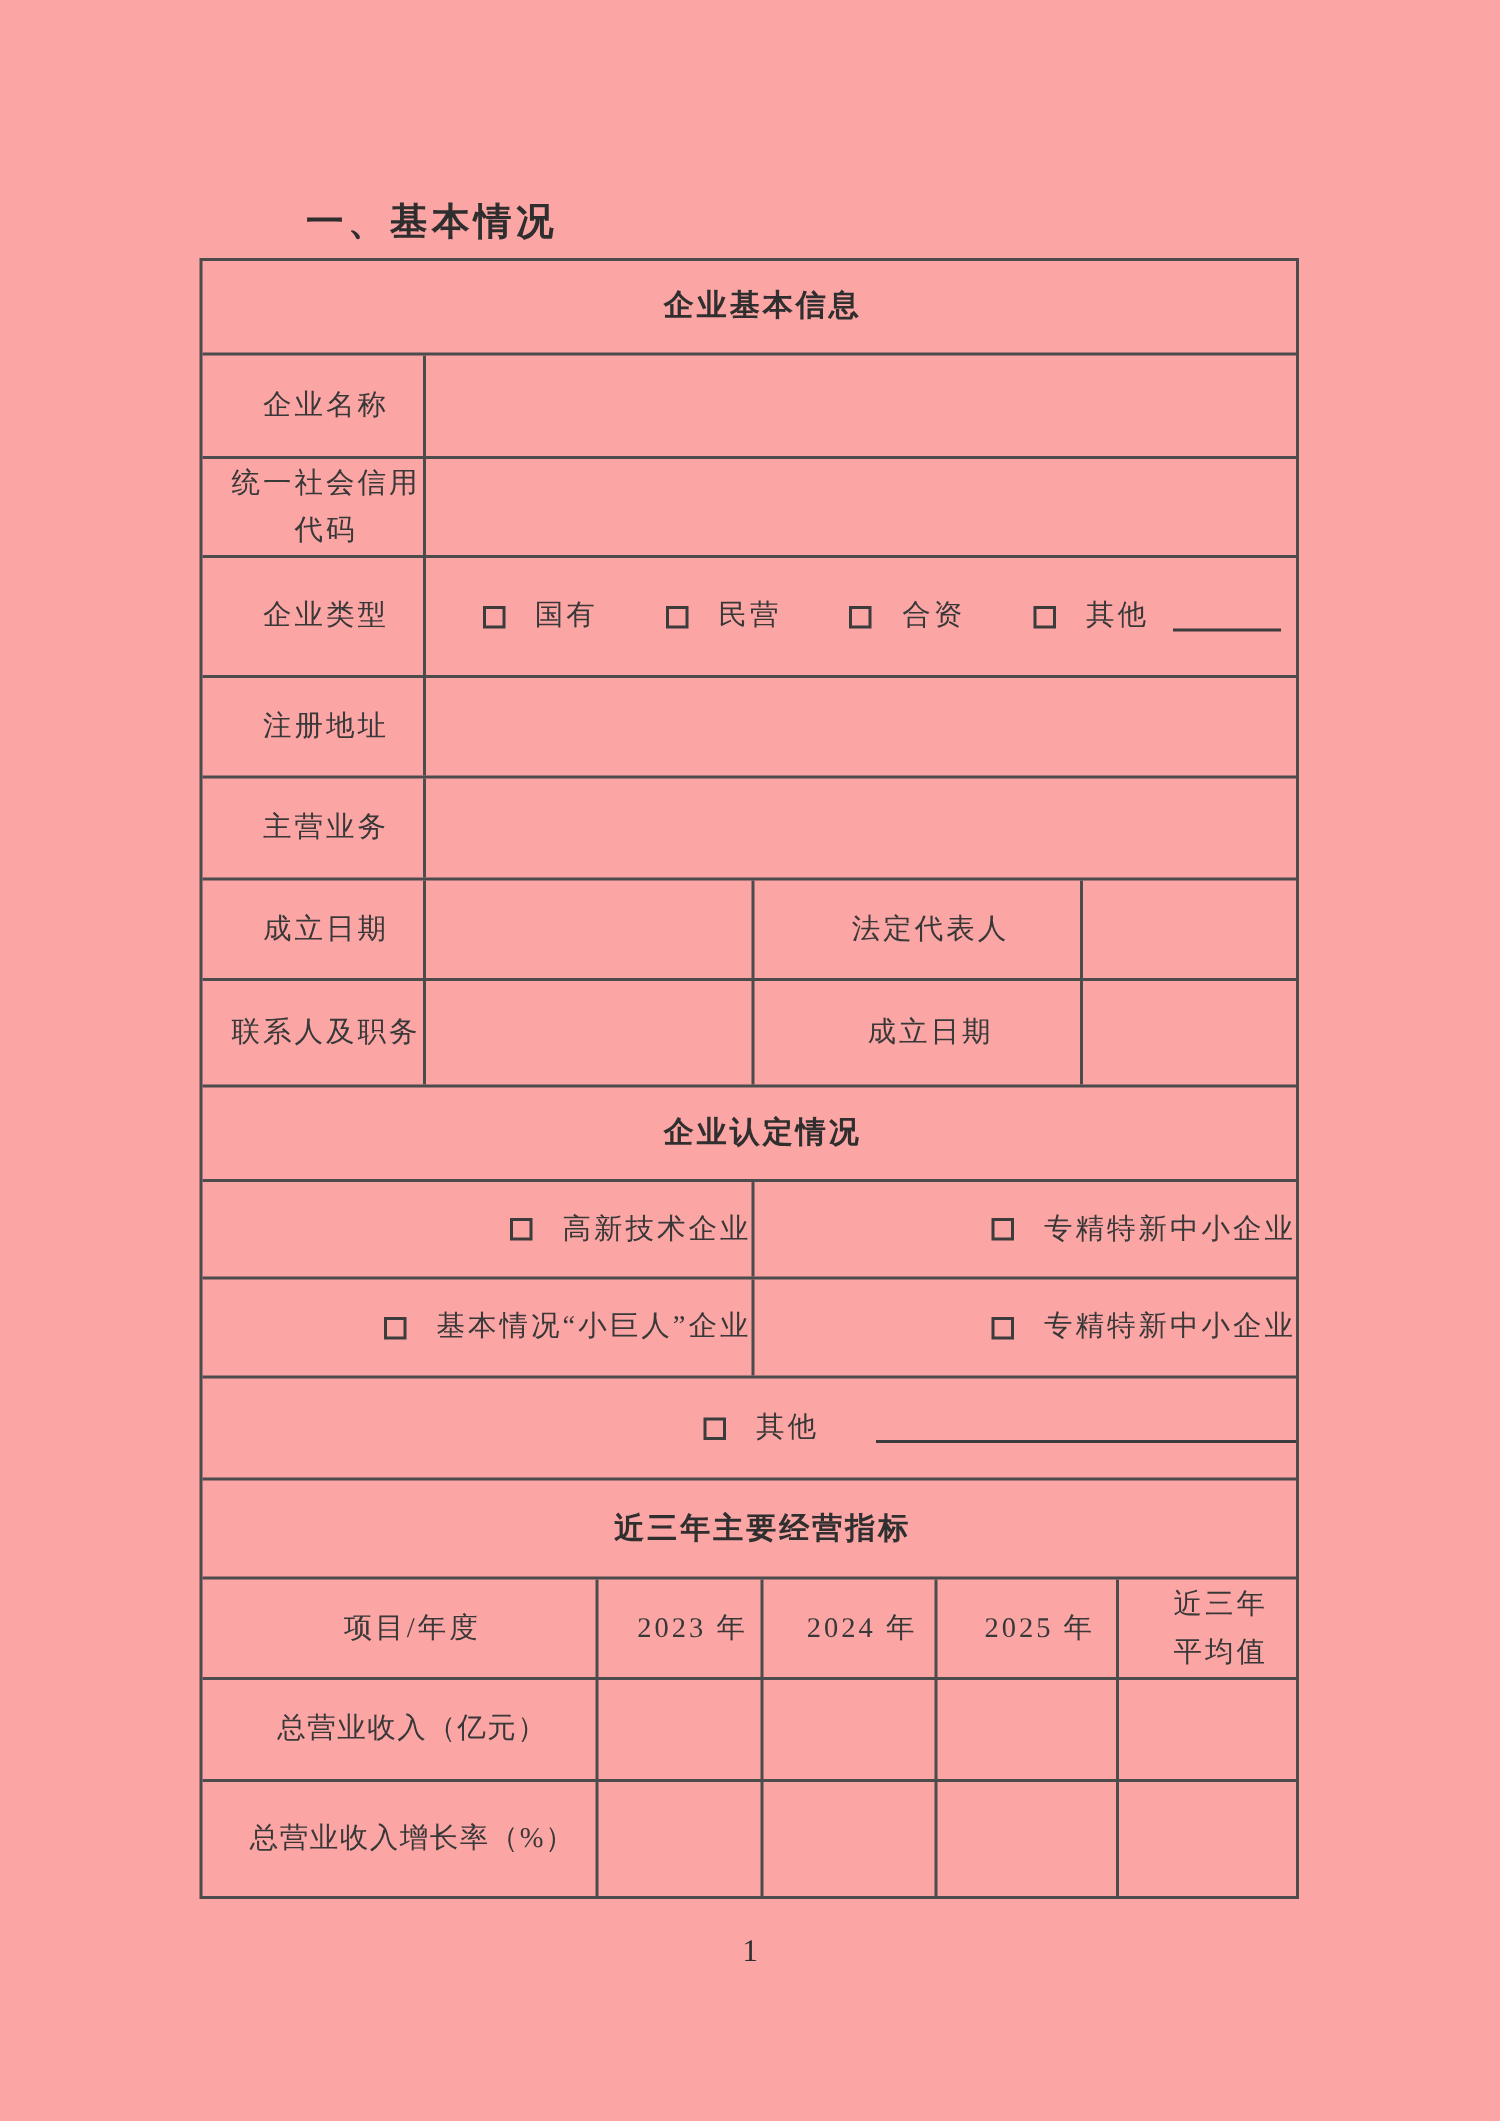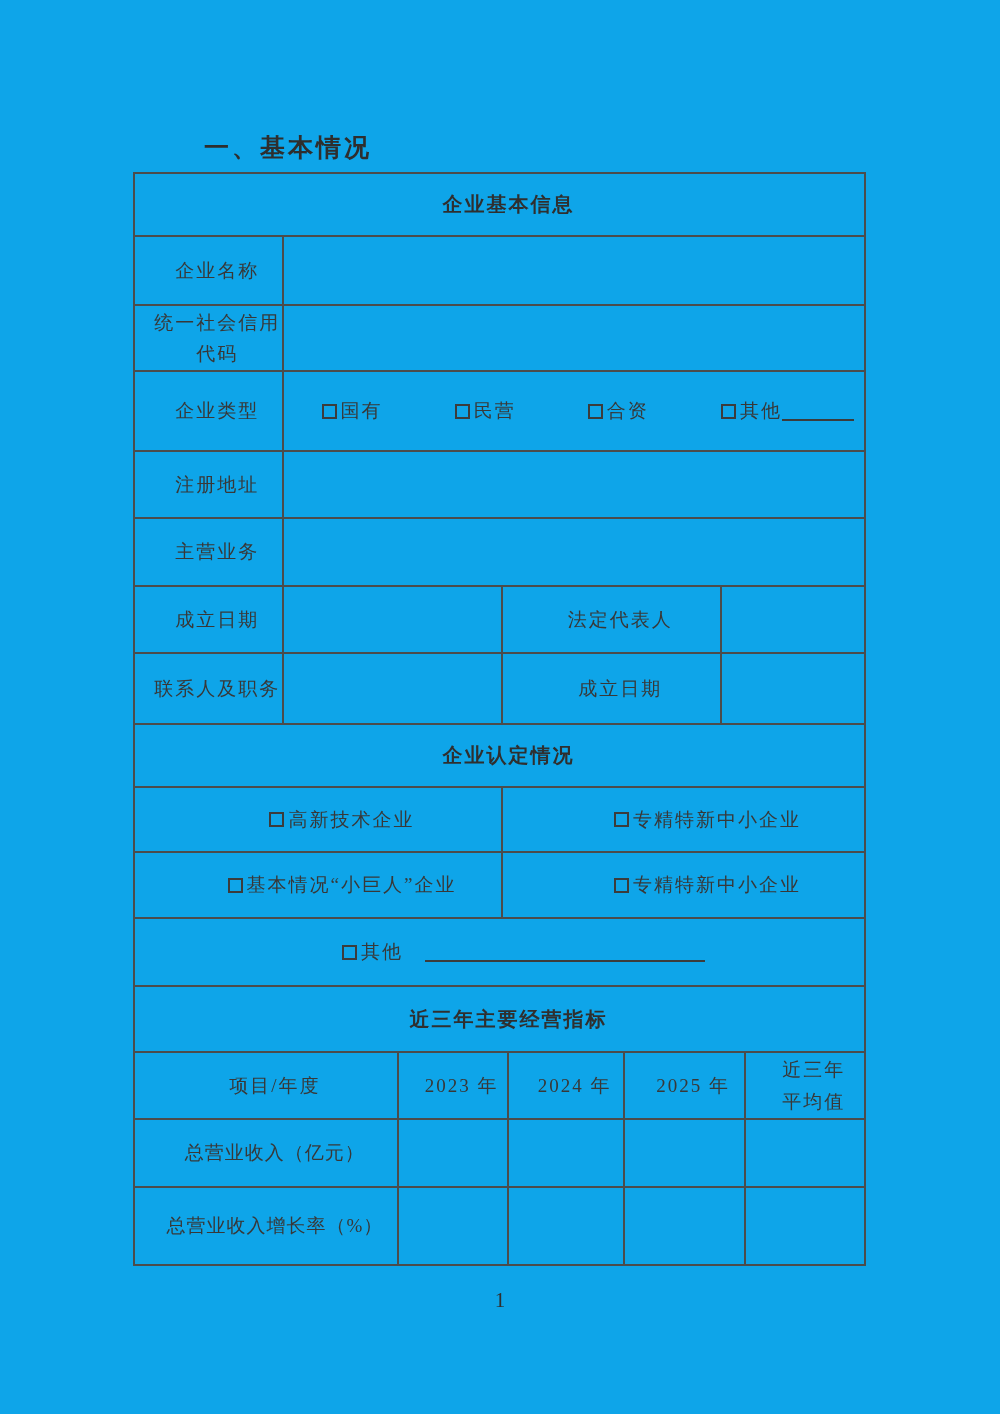--- a/index.html
+++ b/index.html
@@ -3,54 +3,54 @@
 <meta charset="utf-8">
 <style>
   * { margin:0; padding:0; box-sizing:border-box; }
   html,body { background:#ffffff; }
   body {
     width:1000px; height:1414px;
     font-family:"Liberation Serif","DejaVu Serif",serif;
     color:#383838;
     position:relative;
   }
-  .page { position:relative; width:1000px; height:1414px; background:#0ea5e9; overflow:hidden; }
+  .page { position:relative; width:1000px; height:1414px; background:#fca5a5; overflow:hidden; }
 
   .doc-title {
     position:absolute; left:204px; top:131px;
     font-family:"Liberation Sans","DejaVu Sans",sans-serif;
     font-size:25px; font-weight:bold; letter-spacing:3px; color:#2e2e2e;
   }
 
   .doc-table {
     position:absolute; left:133px; top:172px; width:733px;
     border:2px solid #4c4c4c;
     font-size:19px; letter-spacing:2px;
   }
   .tr { display:flex; align-items:stretch; border-top:2px solid #4c4c4c; }
   .tr:first-child { border-top:none; }
   .td {
     border-left:2px solid #4c4c4c;
     display:flex; flex-direction:column; align-items:center; justify-content:center;
     text-align:center; line-height:1.65; overflow:hidden;padding-left:18px;
   }
   .td:first-child { border-left:none; }
-  .td.left { flex-direction:row; justify-content:center; text-align:left; }
+  .td.left { flex-direction:row; justify-content:flex-end; text-align:left; }
 
   .hdr {
     font-family:"Liberation Sans","DejaVu Sans",sans-serif;
     font-weight:bold; font-size:20px; color:#2f2f2f; letter-spacing:2px;
   }
 
   .cbx {
     display:inline-block; width:15px; height:15px;
     border:2px solid #3c3c3c; background:transparent;
     margin-right:4px; flex:0 0 auto; vertical-align:-1px;
   }
-  .opt { display:flex; align-items:center; white-space:nowrap; }
+  .opt { display:flex; align-items:center; white-space:nowrap;gap:16px; }
 
   .uline {
     display:inline-block; height:1.05em;
     border-bottom:2px solid #3c3c3c;
   }
 
   .type-cell { flex-direction:row; justify-content:space-between; padding:0 10px 0 38px; }
   .cert-cell { padding-left:48px; }
 
   .metric-label { letter-spacing:1px; }

